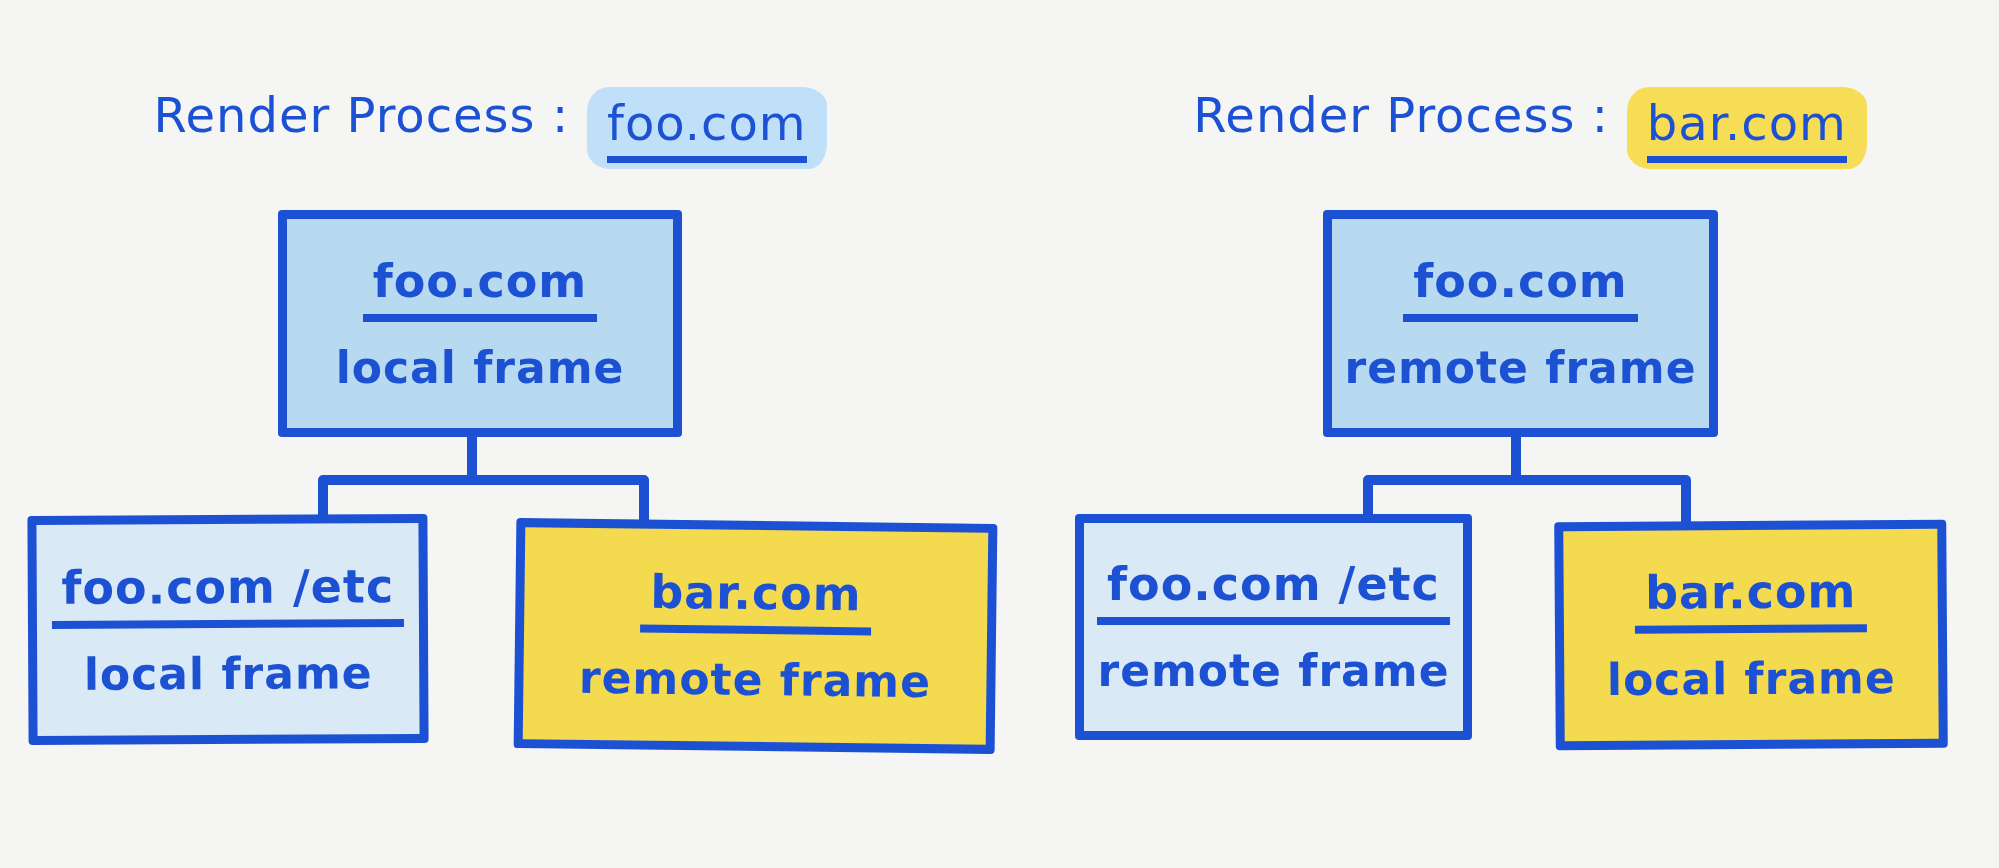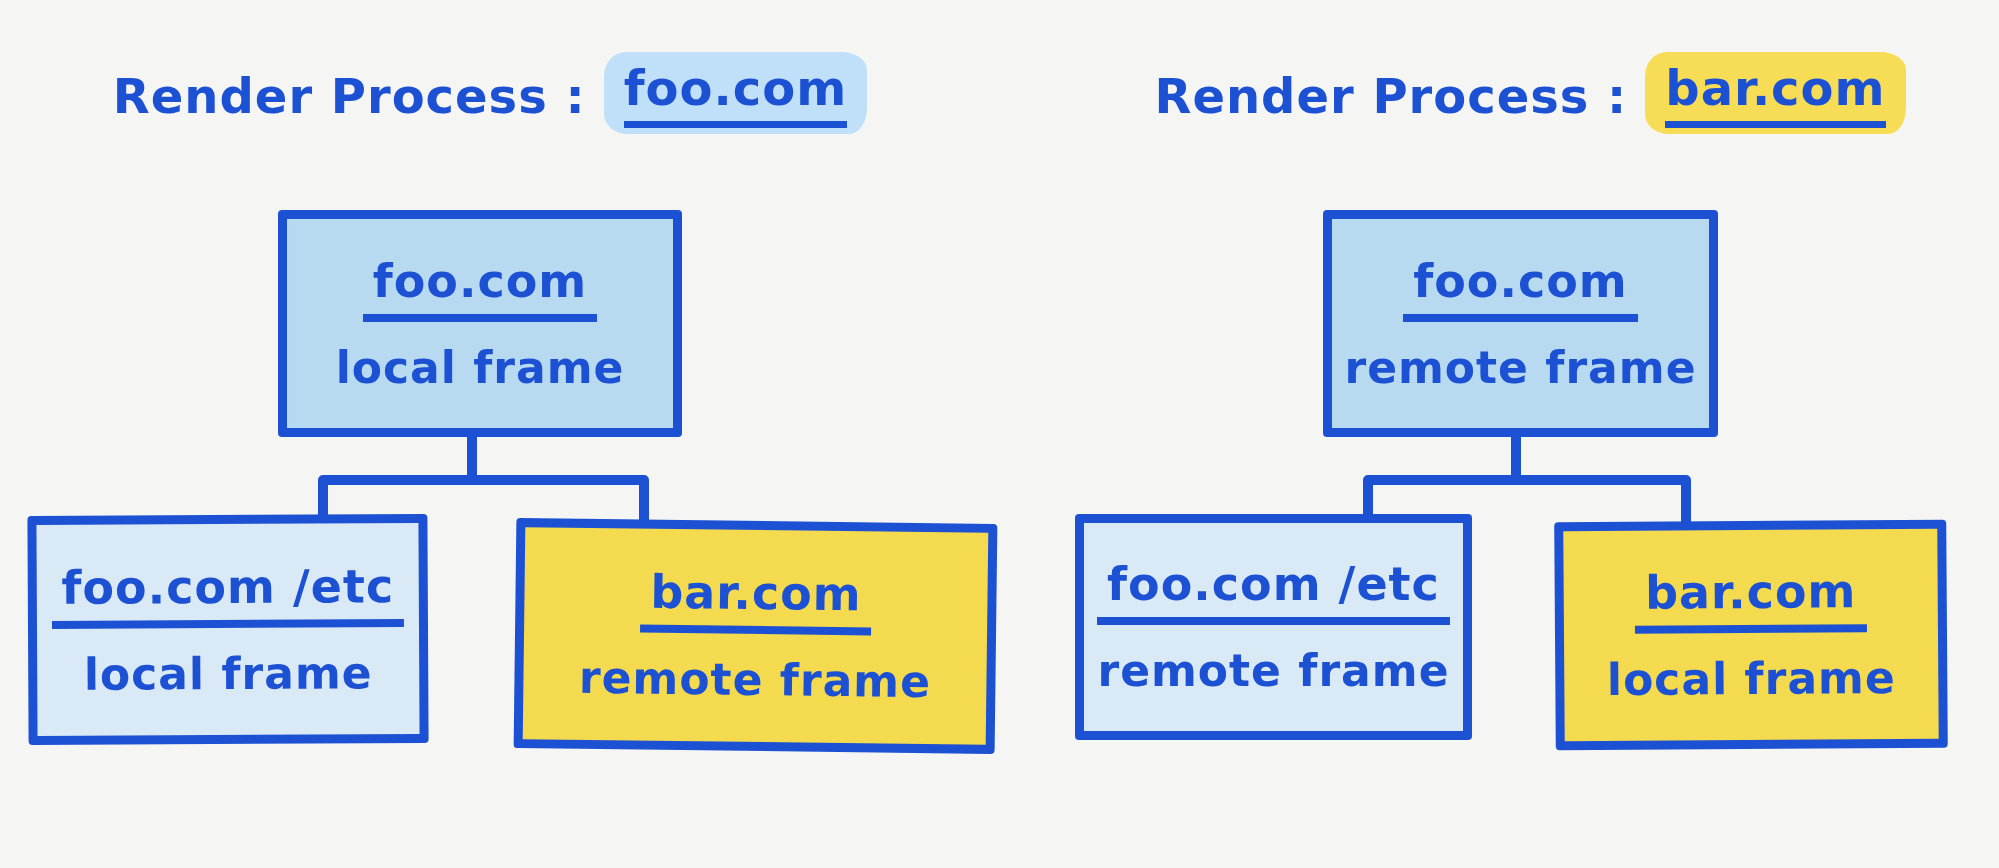--- a/index.html
+++ b/index.html
@@ -33,27 +33,28 @@
   svg.connectors path {
     fill: none;
     stroke: var(--ink);
     stroke-width: 10;
     stroke-linecap: round;
     stroke-linejoin: round;
   }
   .tree-title {
     position: absolute;
     display: flex;
-    align-items: flex-end;
+    align-items: flex-start;
     justify-content: center;
     gap: 18px;
     font-size: 48px;
-    font-weight: bold;
+    font-weight: normal;
     letter-spacing: 1px;
     white-space: nowrap;
+    margin-top: 35px;
   }
   .title-prefix { padding-bottom: 10px; }
   .title-highlight {
     display: inline-block;
     padding: 8px 20px 6px 20px;
     border-radius: 22px 26px 18px 24px / 24px 18px 26px 20px;
   }
   .title-highlight.hl-blue   { background: var(--highlight-blue); }
   .title-highlight.hl-yellow { background: var(--highlight-yellow); }
   .title-domain {

